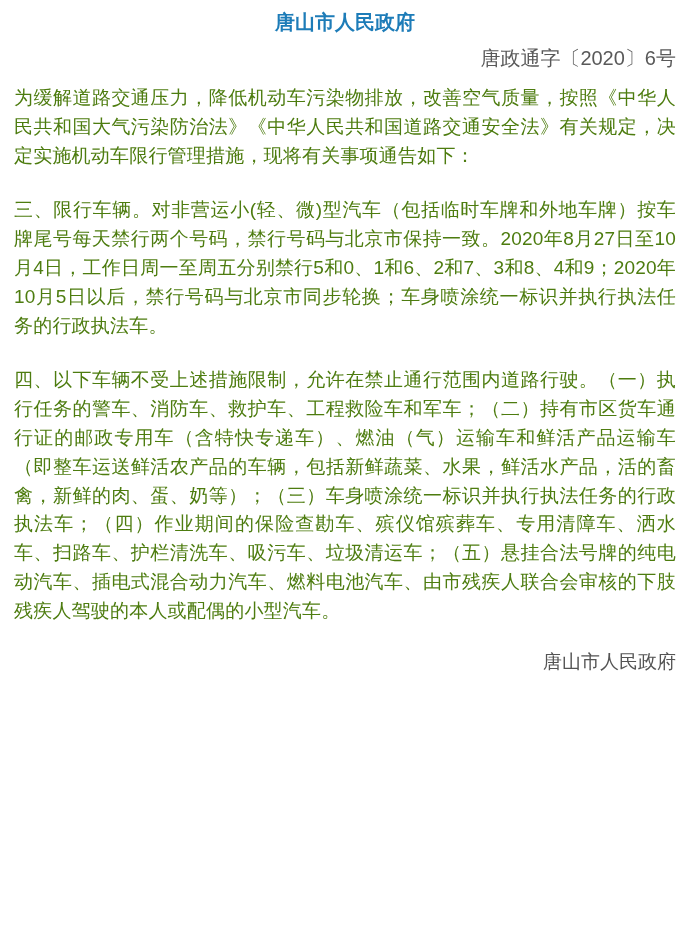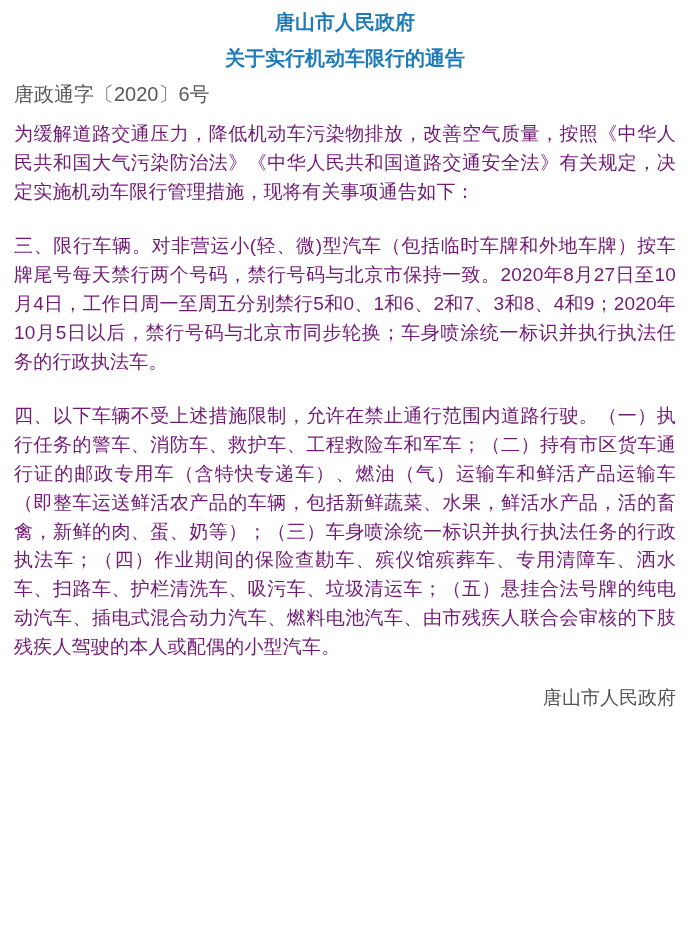--- a/index.html
+++ b/index.html
@@ -23,31 +23,31 @@
     padding-top: 8px;
     text-align: center;
     font-size: 20px;
     line-height: 28px;
     font-weight: bold;
     color: #1d7cb8;
   }
   .doc-number {
     margin: 0;
     padding-top: 8px;
-    text-align: left;
+    text-align: right;
     font-size: 20px;
     line-height: 28px;
     font-weight: normal;
     color: #595959;
   }
   .para {
     margin: 26px 0 0 0;
     font-size: 19px;
     line-height: 28.8px;
-    color: #701a75;
+    color: #4d7c0f;
     text-align: justify;
     letter-spacing: 0.2px;
   }
   .para.intro {
     margin-top: 12px;
   }
   .signature {
     margin-top: 22px;
     text-align: right;
     font-size: 19px;
@@ -75,21 +75,20 @@
     white-space: nowrap;
   }
 </style>
 </head>
 <body>
 
 <div class="page">
   <div class="content">
 
     <h1 class="title-line">唐山市人民政府</h1>
-    <h2 class="title-line">关于实行机动车限行的通告</h2>
     <div class="doc-number">唐政通字〔2020〕6号</div>
 
     <p class="para intro">为缓解道路交通压力，降低机动车污染物排放，改善空气质量，按照《中华人民共和国大气污染防治法》《中华人民共和国道路交通安全法》有关规定，决定实施机动车限行管理措施，现将有关事项通告如下：</p>
 
     <p class="para">三、限行车辆。对非营运小(轻、微)型汽车（包括临时车牌和外地车牌）按车牌尾号每天禁行两个号码，禁行号码与北京市保持一致。2020年8月27日至10月4日，工作日周一至周五分别禁行5和0、1和6、2和7、3和8、4和9；2020年10月5日以后，禁行号码与北京市同步轮换；车身喷涂统一标识并执行执法任务的行政执法车。</p>
     <p class="para">四、以下车辆不受上述措施限制，允许在禁止通行范围内道路行驶。（一）执行任务的警车、消防车、救护车、工程救险车和军车；（二）持有市区货车通行证的邮政专用车（含特快专递车）、燃油（气）运输车和鲜活产品运输车（即整车运送鲜活农产品的车辆，包括新鲜蔬菜、水果，鲜活水产品，活的畜禽，新鲜的肉、蛋、奶等）；（三）车身喷涂统一标识并执行执法任务的行政执法车；（四）作业期间的保险查勘车、殡仪馆殡葬车、专用清障车、洒水车、扫路车、护栏清洗车、吸污车、垃圾清运车；（五）悬挂合法号牌的纯电动汽车、插电式混合动力汽车、燃料电池汽车、由市残疾人联合会审核的下肢残疾人驾驶的本人或配偶的小型汽车。</p>
 
     <div class="signature">
       <div>唐山市人民政府</div>
 

